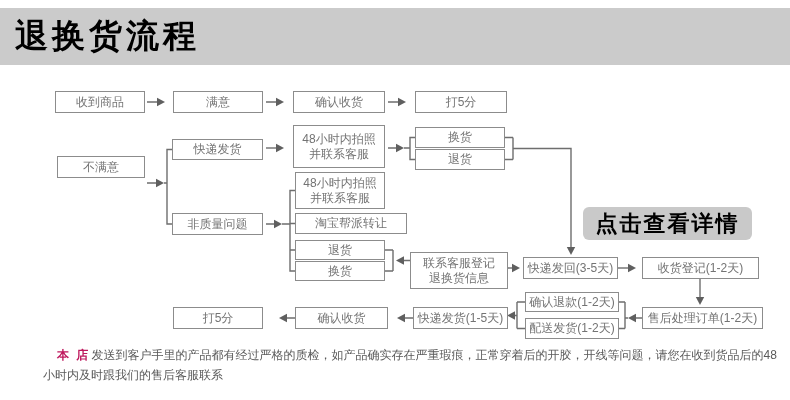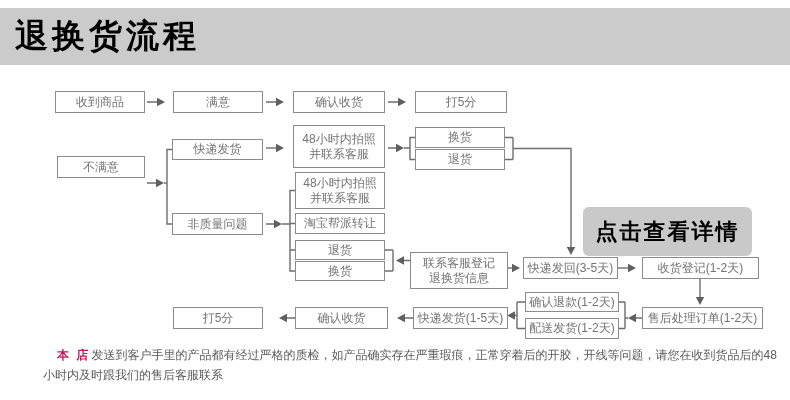--- a/index.html
+++ b/index.html
@@ -14,21 +14,21 @@
   .header .title{
     margin-left:15px;font-size:33px;font-weight:bold;color:#000;letter-spacing:4px;
   }
   .node{
     position:absolute;box-sizing:border-box;border:1.5px solid #8c8c8c;background:#fff;
     display:flex;align-items:center;justify-content:center;text-align:center;
     font-size:12px;line-height:1.25;color:#737373;white-space:pre-line;
   }
   svg.connectors{position:absolute;left:0;top:0;}
   .cta{
-    position:absolute;left:583px;top:207px;width:169px;height:49px;background:#c9c9c9;
+    position:absolute;left:583px;top:207px;width:169px;height:33px;background:#c9c9c9;
     border:none;border-radius:6px;display:flex;align-items:center;justify-content:center;
     font-family:inherit;font-size:22px;font-weight:bold;color:#000;letter-spacing:2px;cursor:pointer;
   }
   .note{
     position:absolute;left:43px;top:346px;width:742px;
     font-size:12px;line-height:19px;color:#595959;text-indent:14px;
   }
   .note .bold{font-weight:bold;color:#be185d;font-family:Liberation Mono, monospace;}
 </style>
 </head>
@@ -96,21 +96,21 @@
   <div class="node" style="left:293px;top:125px;width:92px;height:43px">48小时内拍照
 并联系客服</div>
   <div class="node" style="left:415px;top:127px;width:90px;height:21px">换货</div>
   <div class="node" style="left:415px;top:149px;width:90px;height:21px">退货</div>
 
   <div class="node" style="left:57px;top:156px;width:88px;height:22px">不满意</div>
   <div class="node" style="left:172px;top:213px;width:91px;height:22px">非质量问题</div>
 
   <div class="node" style="left:295px;top:172px;width:90px;height:37px">48小时内拍照
 并联系客服</div>
-  <div class="node" style="left:295px;top:213px;width:90px;height:21px">淘宝帮派转让</div>
+  <div class="node" style="left:295px;top:213px;width:112px;height:21px">淘宝帮派转让</div>
   <div class="node" style="left:295px;top:240px;width:90px;height:20px">退货</div>
   <div class="node" style="left:295px;top:261px;width:90px;height:20px">换货</div>
 
   <div class="node" style="left:410px;top:252px;width:98px;height:37px">联系客服登记
 退换货信息</div>
   <div class="node" style="left:523px;top:257px;width:95px;height:22px">快递发回(3-5天)</div>
   <div class="node" style="left:642px;top:257px;width:117px;height:22px">收货登记(1-2天)</div>
   <div class="node" style="left:642px;top:307px;width:121px;height:22px">售后处理订单(1-2天)</div>
   <div class="node" style="left:525px;top:292px;width:94px;height:20px">确认退款(1-2天)</div>
   <div class="node" style="left:525px;top:318px;width:94px;height:21px">配送发货(1-2天)</div>

